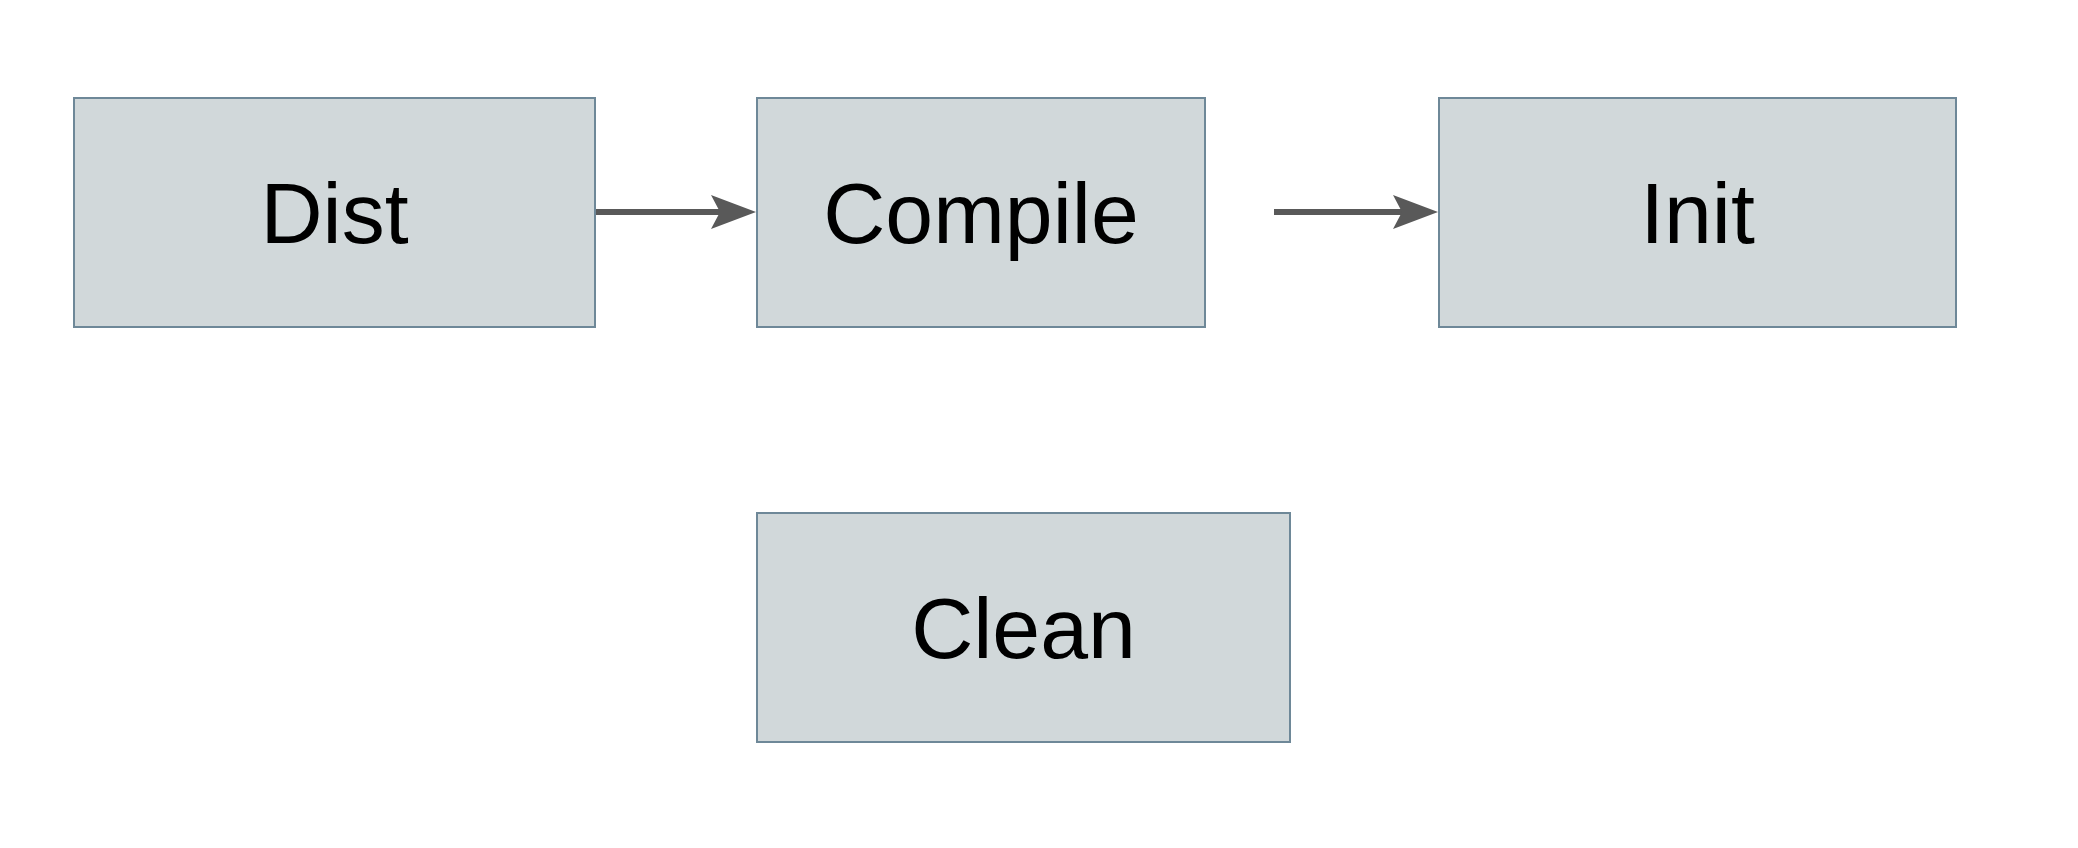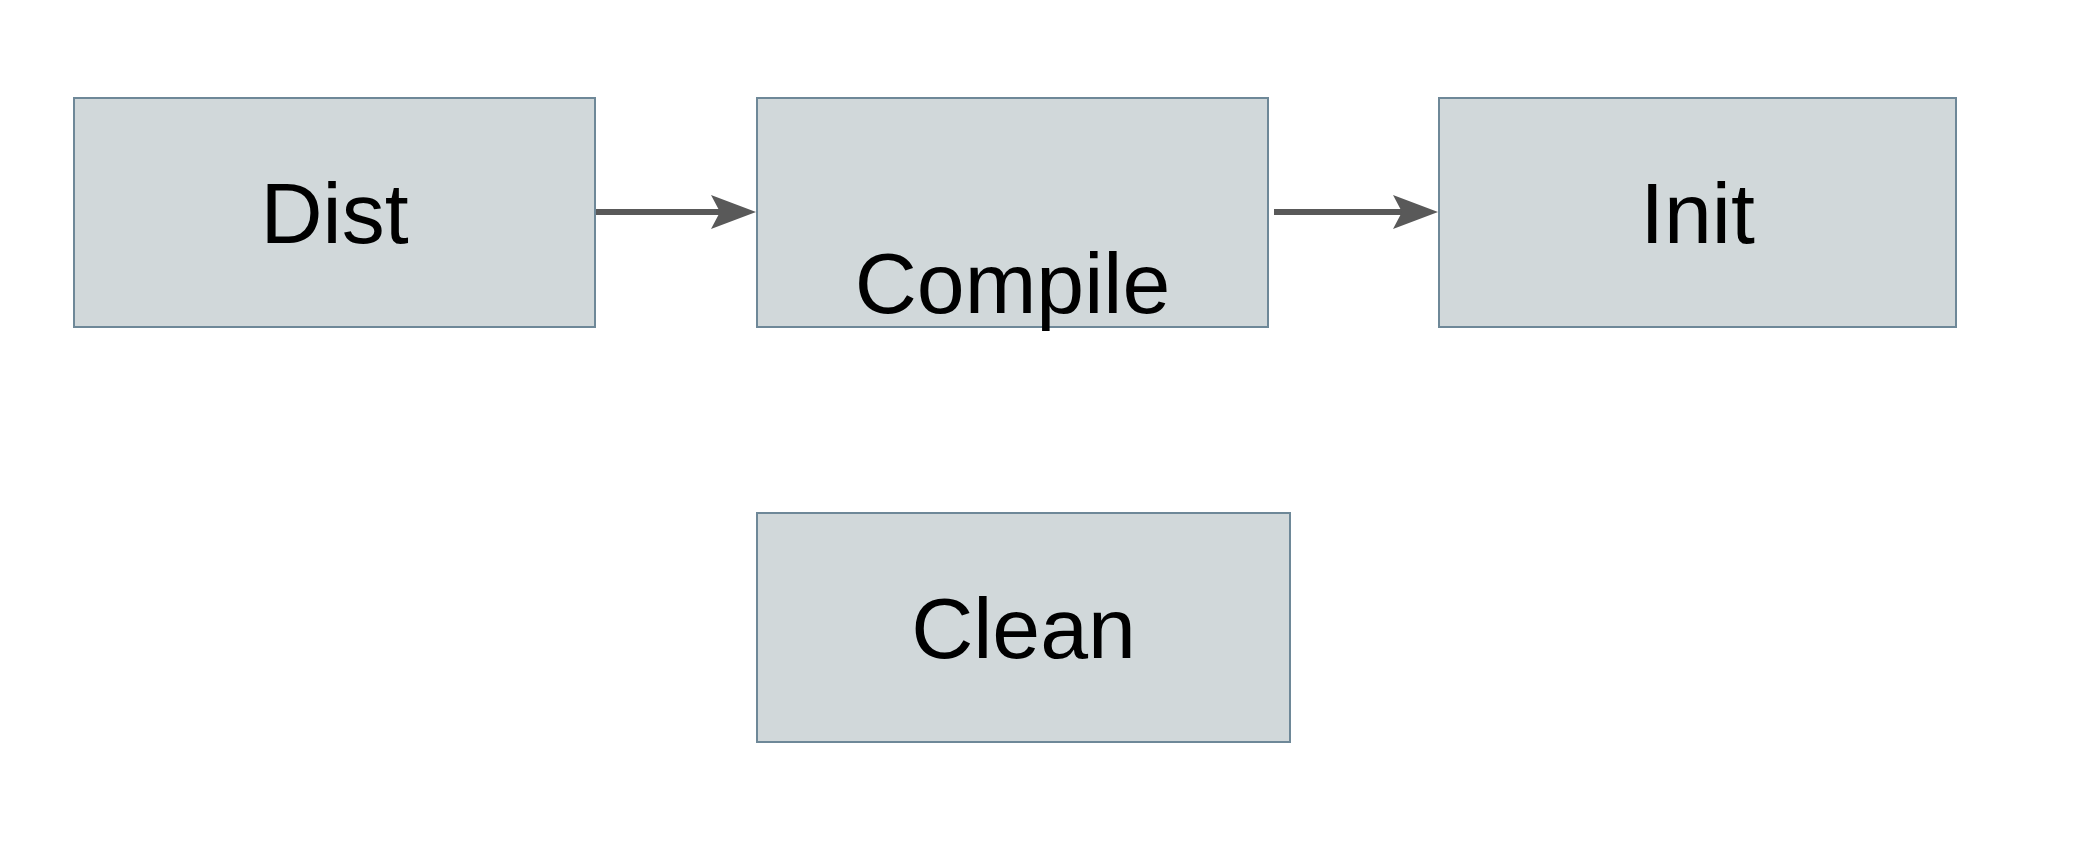--- a/index.html
+++ b/index.html
@@ -26,21 +26,21 @@
   }
   .node .label {
     font-size: 86px;
     font-weight: 400;
     color: #000000;
     letter-spacing: 0px;
     white-space: nowrap;
     line-height: 1;
   }
   .node-dist    { left: 73px;   top: 97px;  width: 523px; height: 231px; }
-  .node-compile { left: 756px;  top: 97px;  width: 513px; height: 231px; align-items: flex-end; }
+  .node-compile { left: 756px;  top: 97px;  width: 450px; height: 231px; }
   .node-init    { left: 1438px; top: 97px;  width: 519px; height: 231px; }
   .node-clean   { left: 756px;  top: 512px; width: 535px; height: 231px; }
   .edges {
     position: absolute;
     left: 0; top: 0;
     width: 2078px;
     height: 848px;
     pointer-events: none;
   }
   .edge-line {

